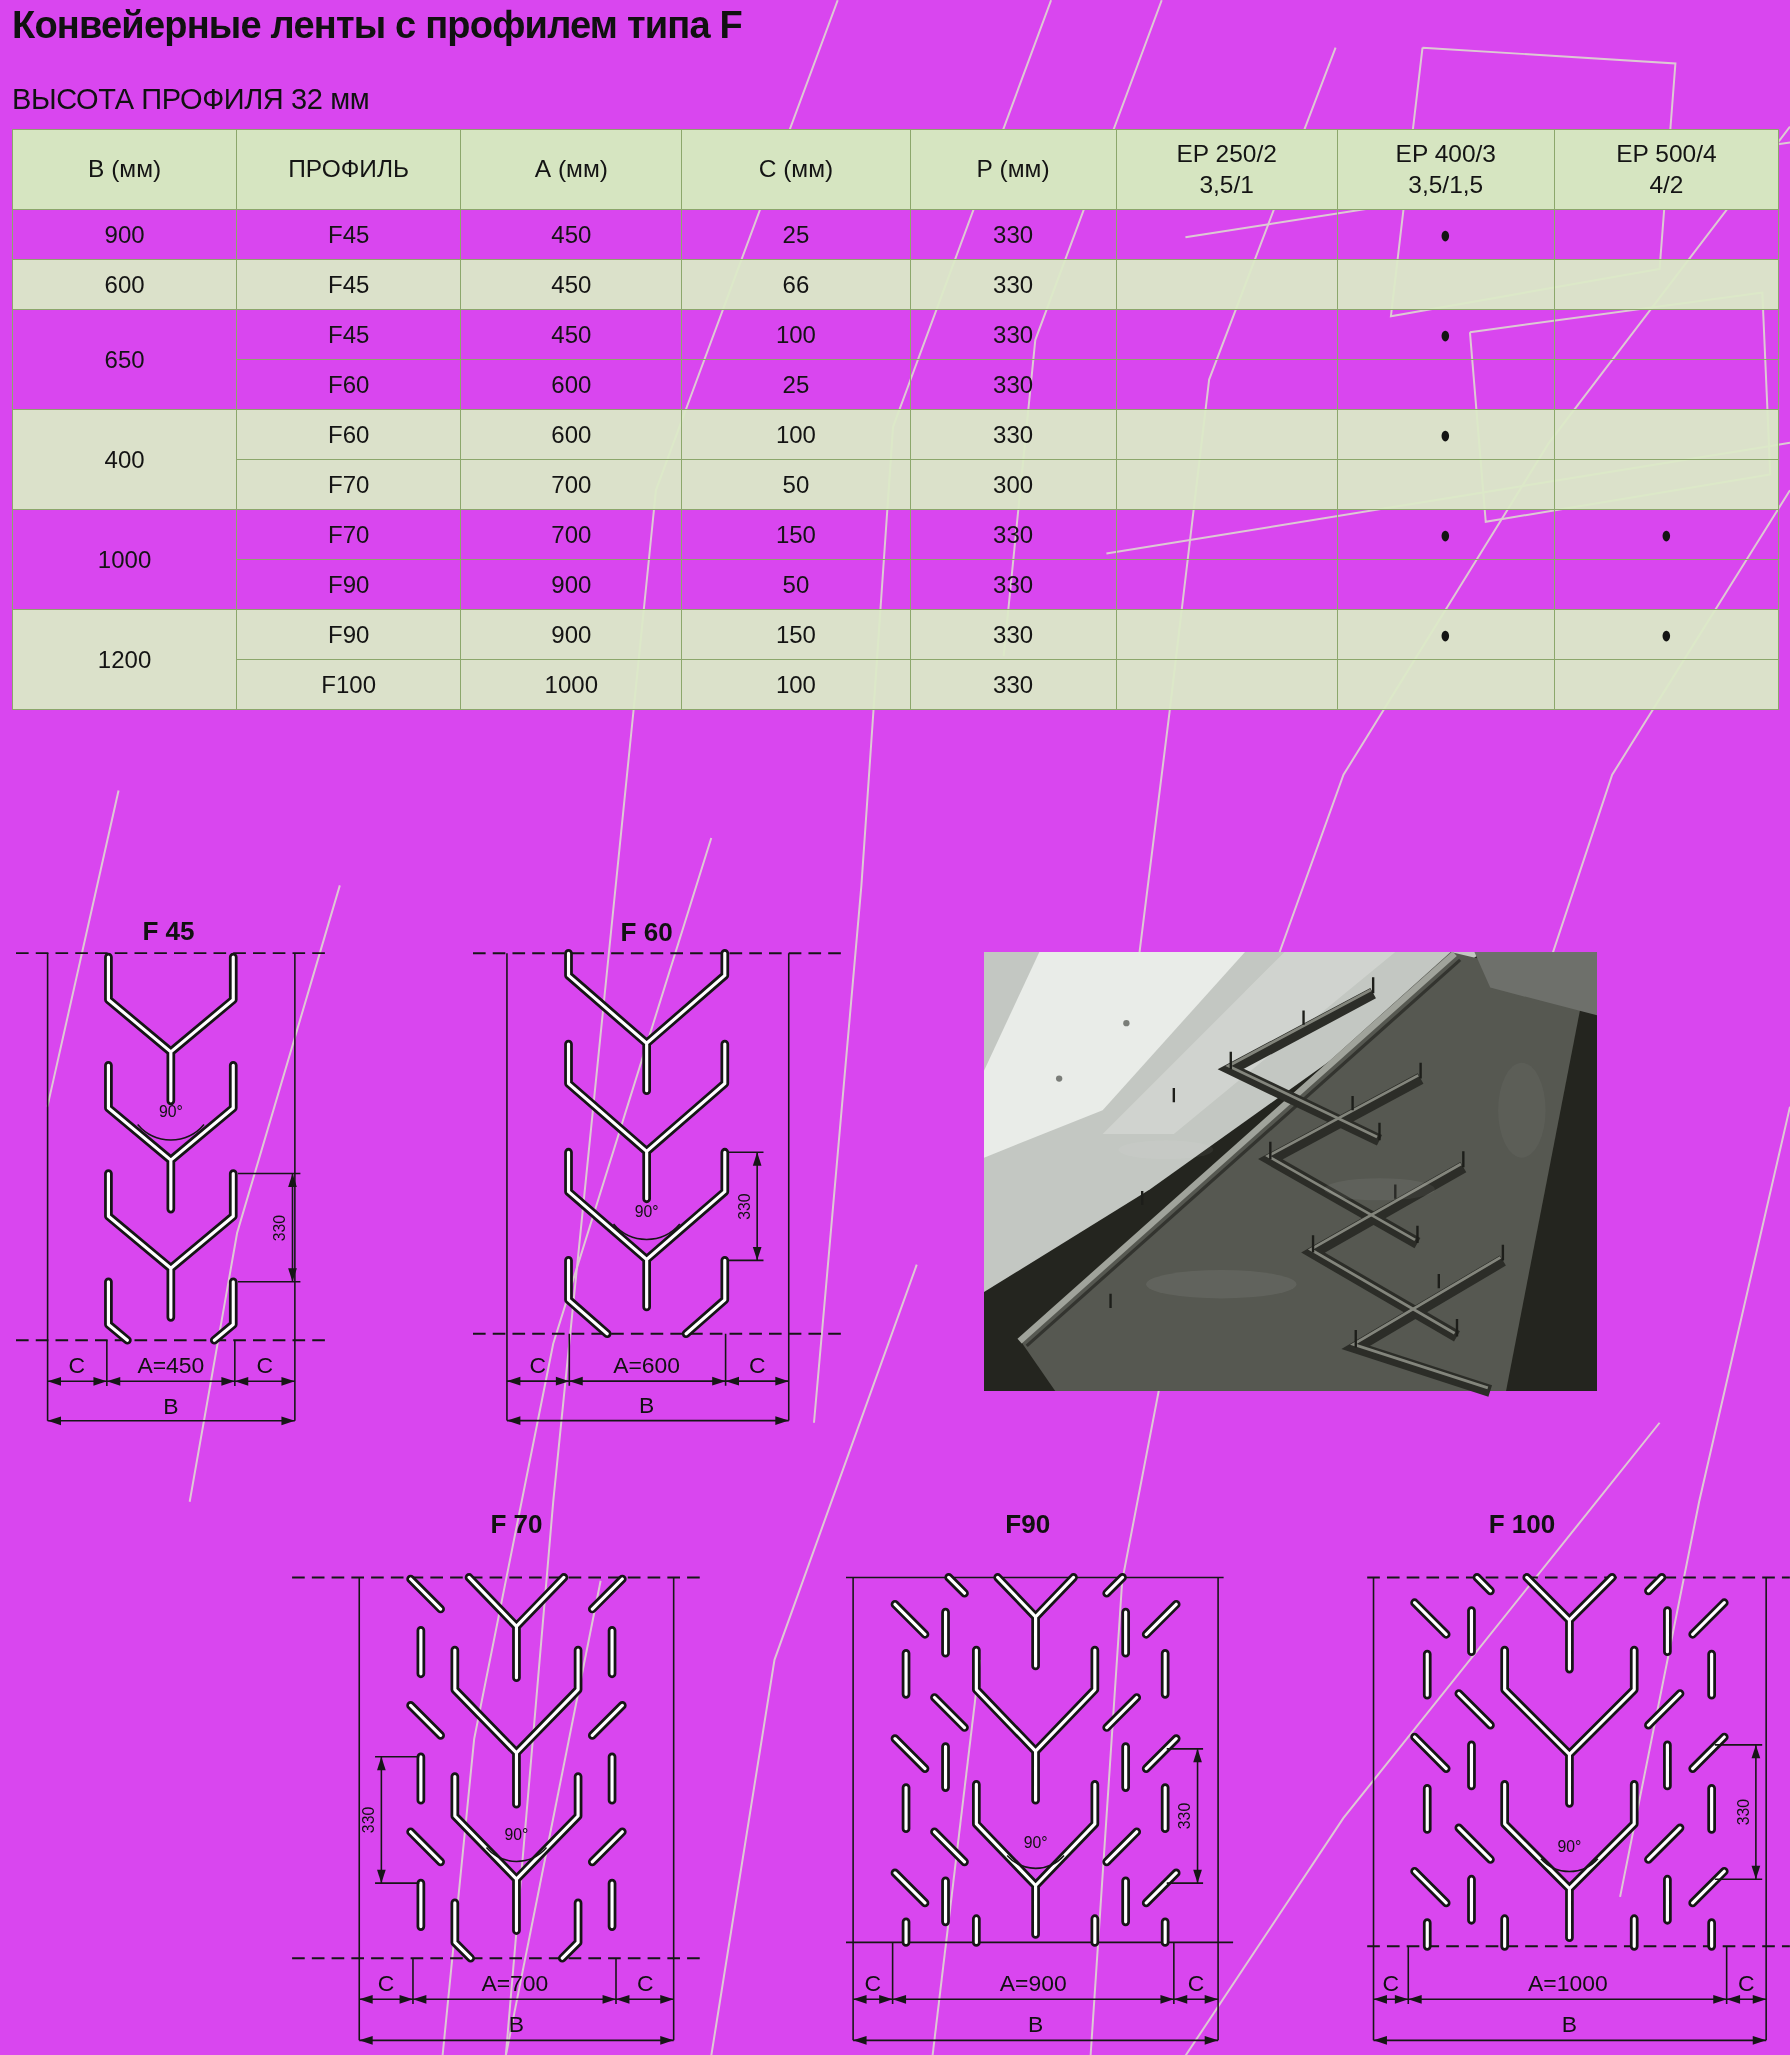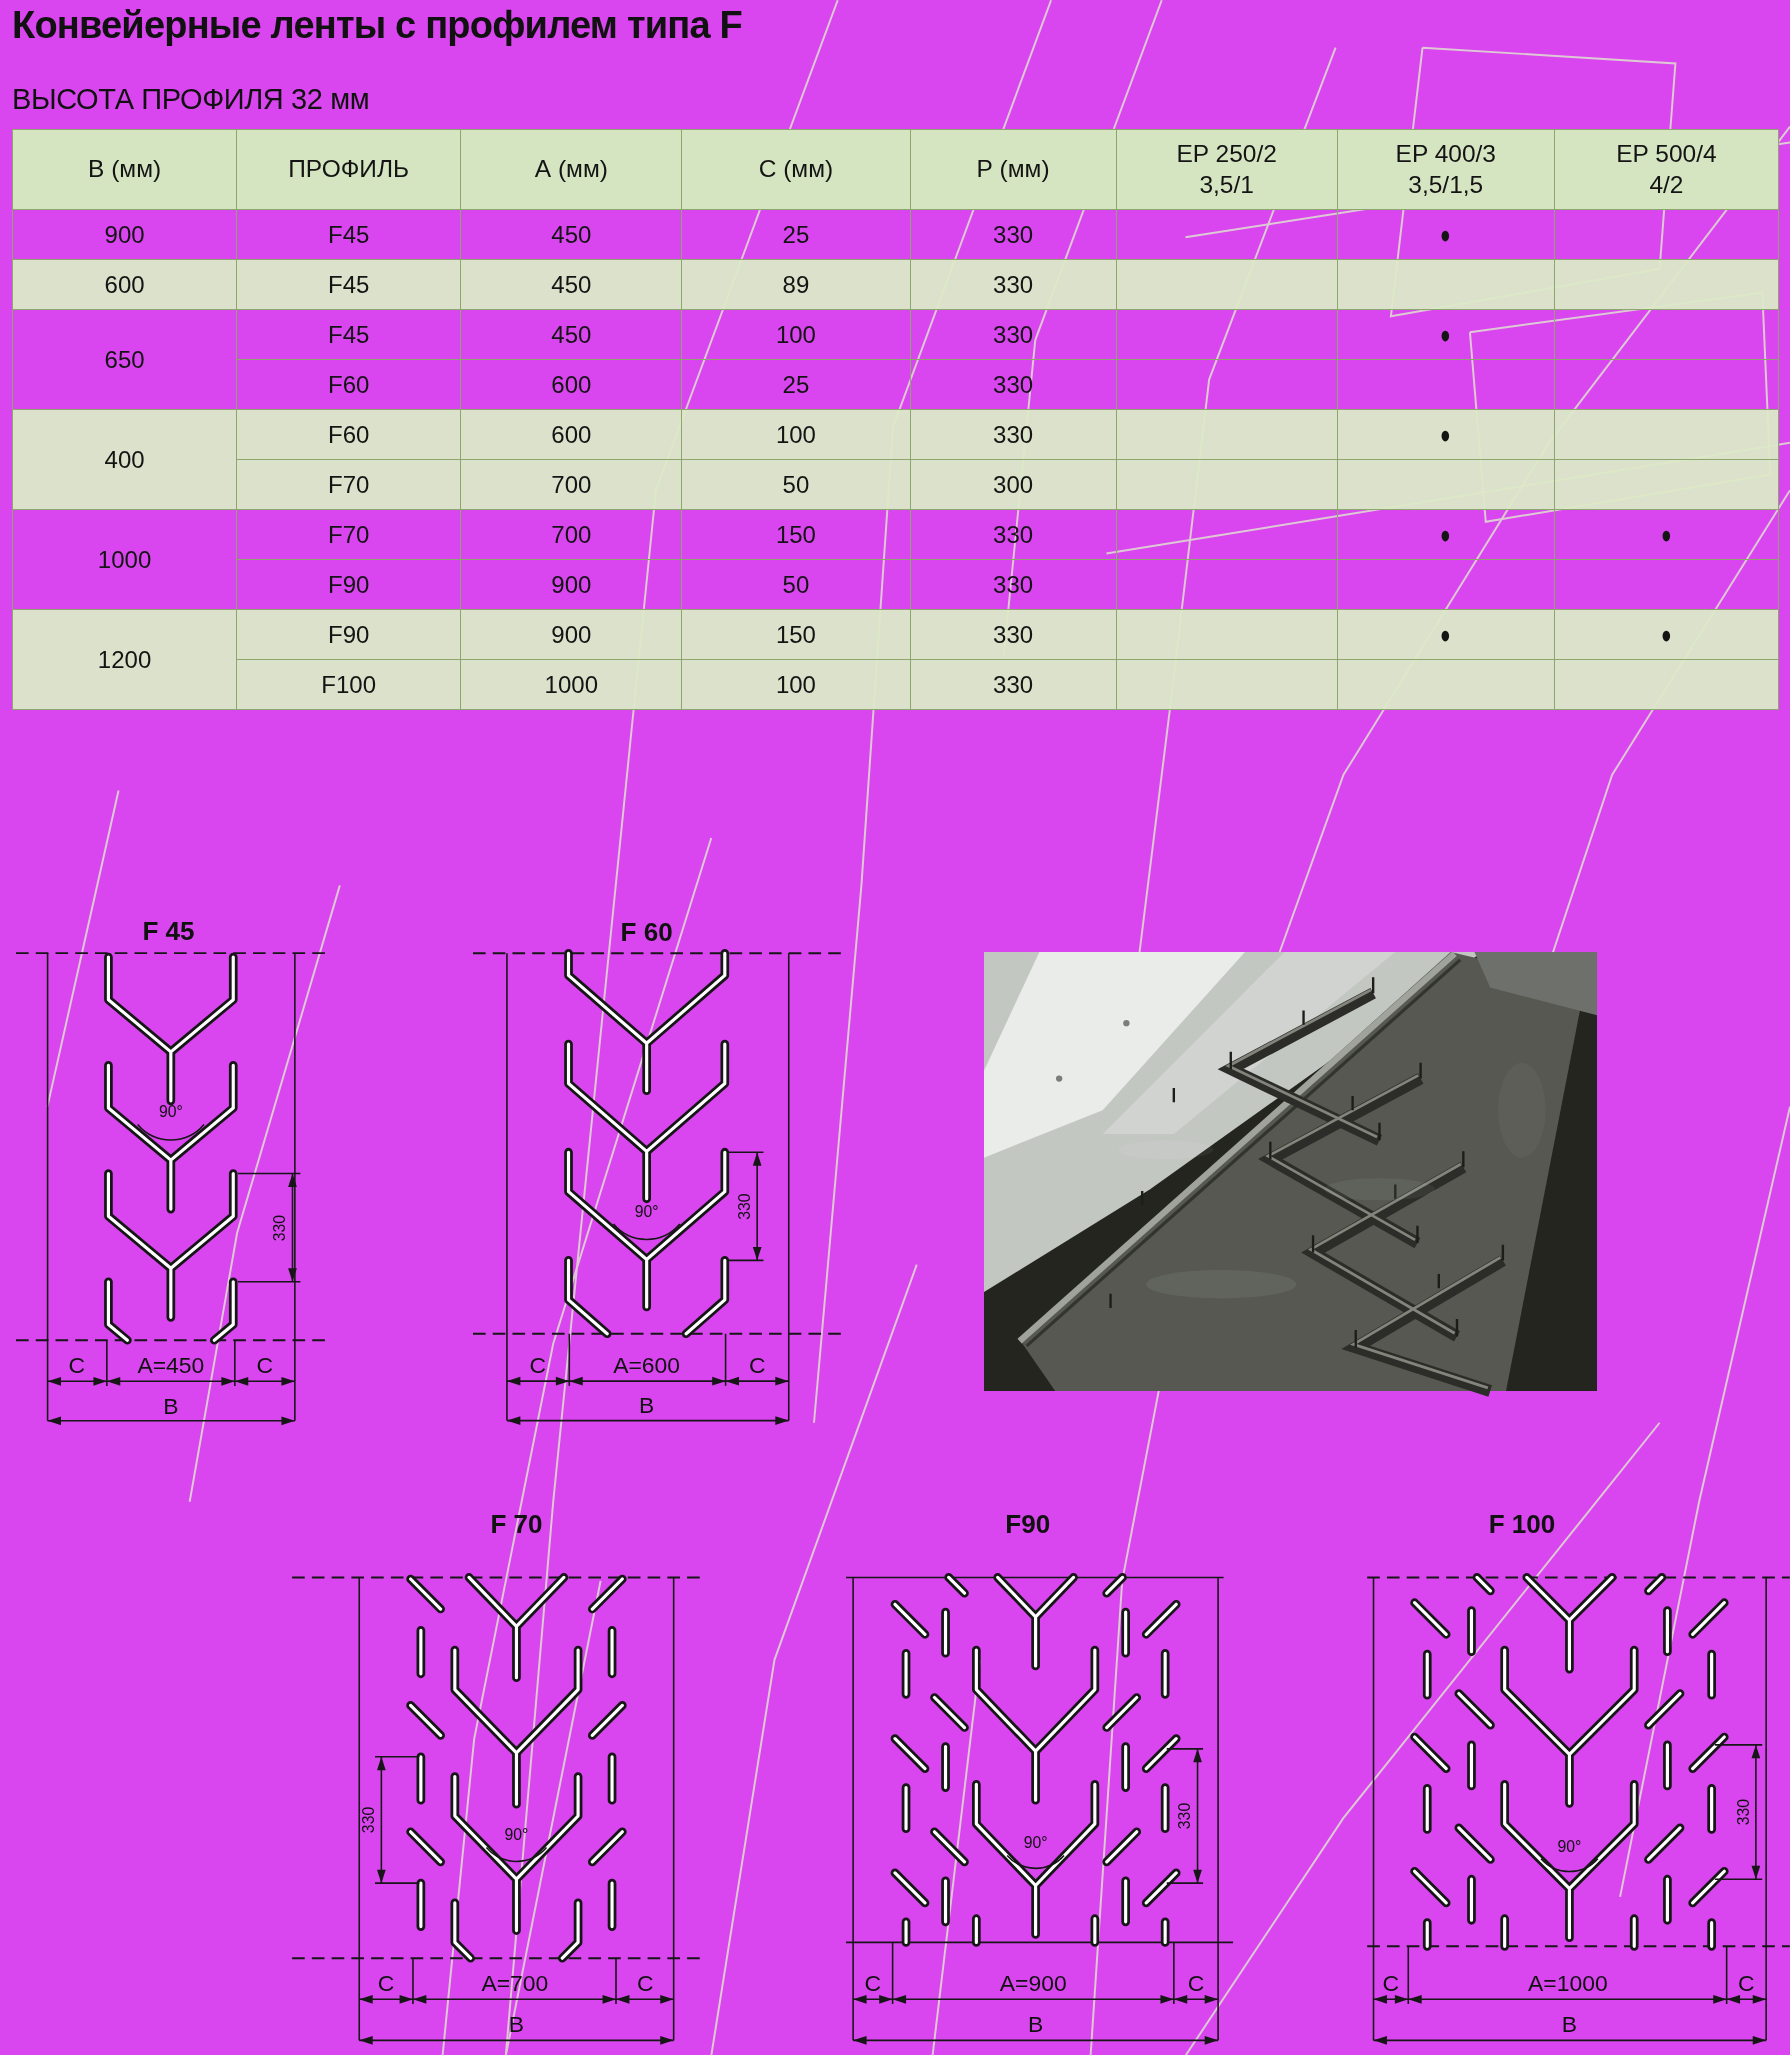--- a/index.html
+++ b/index.html
@@ -145,21 +145,21 @@
           <td>25</td>
           <td>330</td>
           <td><span class="dot"></span></td>
           <td><span class="dot">●</span></td>
           <td><span class="dot"></span></td>
         </tr>
         <tr class="shade">
           <td>600</td>
           <td>F45</td>
           <td>450</td>
-          <td>89</td>
+          <td>66</td>
           <td>330</td>
           <td><span class="dot"></span></td>
           <td><span class="dot"></span></td>
           <td><span class="dot"></span></td>
         </tr>
         <tr>
           <td rowspan="2">650</td>
           <td>F45</td>
           <td>450</td>
           <td>100</td>

